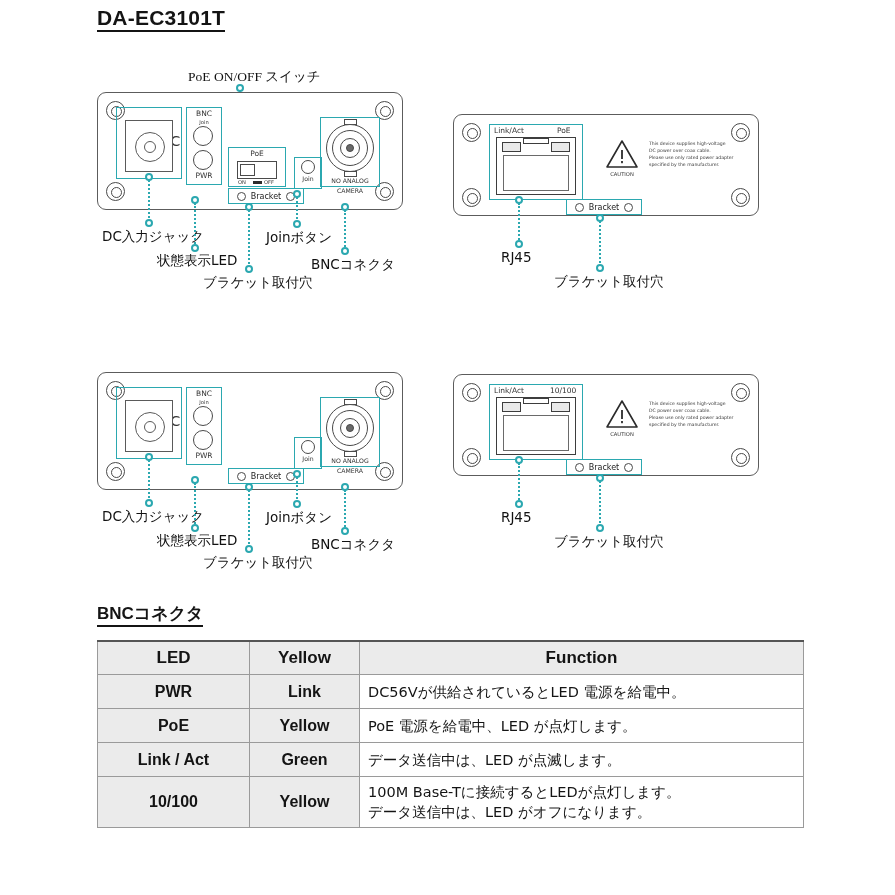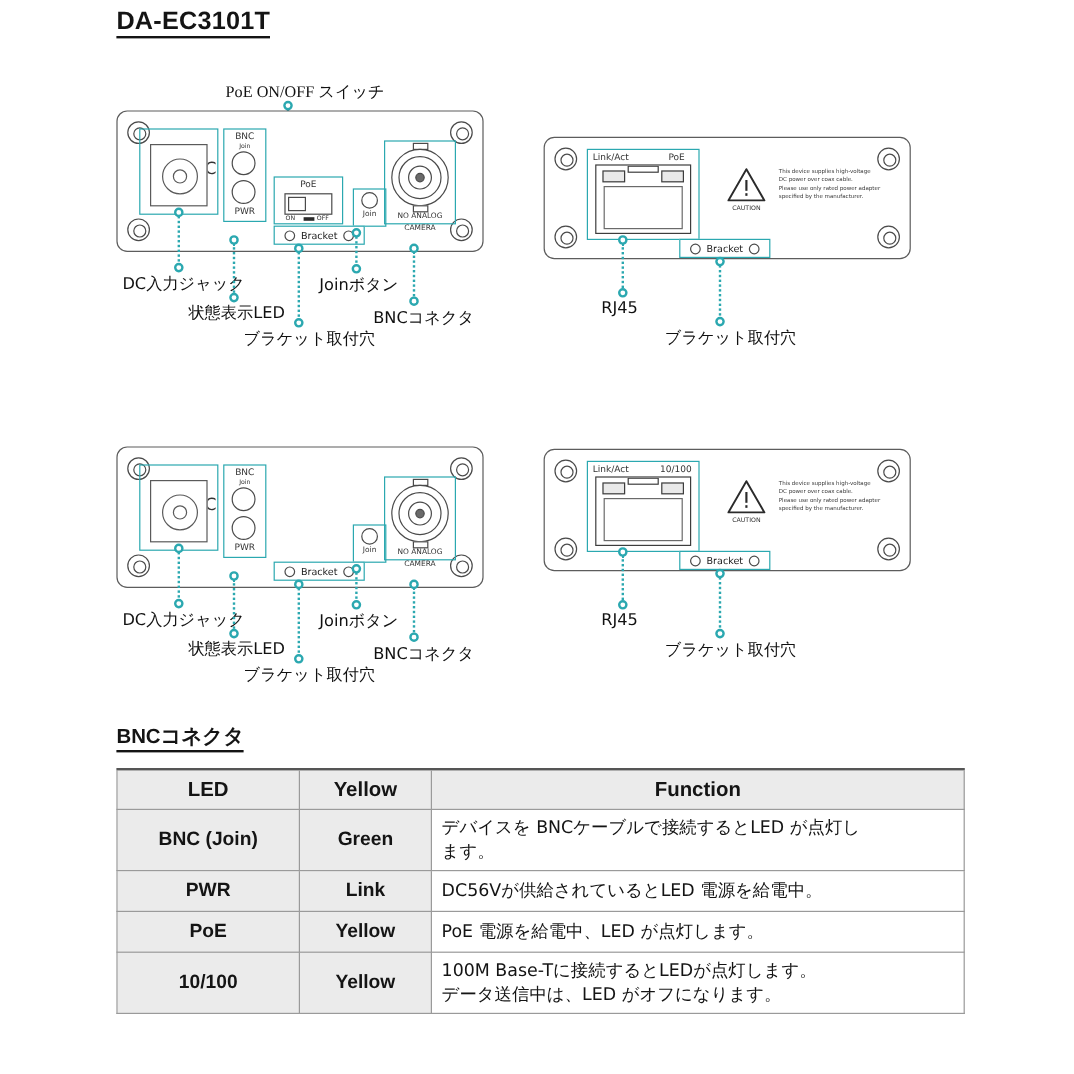--- a/index.html
+++ b/index.html
@@ -361,34 +361,33 @@
       </colgroup>
     <thead>
       <tr>
         <th class="toprule">LED</th>
         <th class="toprule">Yellow</th>
         <th class="toprule">Function</th>
       </tr>
     </thead>
     <tbody>
       <tr>
-        <td class="c1">BNC (Join)</td>
-        <td class="c2">Green</td>
-        <td class="c3">デバイスを BNCケーブルで接続するとLED が点灯し
-ます。</td>
-      </tr>
-      <tr>
         <td class="c1">PWR</td>
         <td class="c2">Link</td>
         <td class="c3">DC56Vが供給されているとLED 電源を給電中。</td>
       </tr>
       <tr>
         <td class="c1">PoE</td>
         <td class="c2">Yellow</td>
         <td class="c3">PoE 電源を給電中、LED が点灯します。</td>
+      </tr>
+      <tr>
+        <td class="c1">Link / Act</td>
+        <td class="c2">Green</td>
+        <td class="c3">データ送信中は、LED が点滅します。</td>
       </tr>
       <tr>
         <td class="c1">10/100</td>
         <td class="c2">Yellow</td>
         <td class="c3">100M Base-Tに接続するとLEDが点灯します。
 データ送信中は、LED がオフになります。</td>
       </tr>
     </tbody>
   </table>
 

